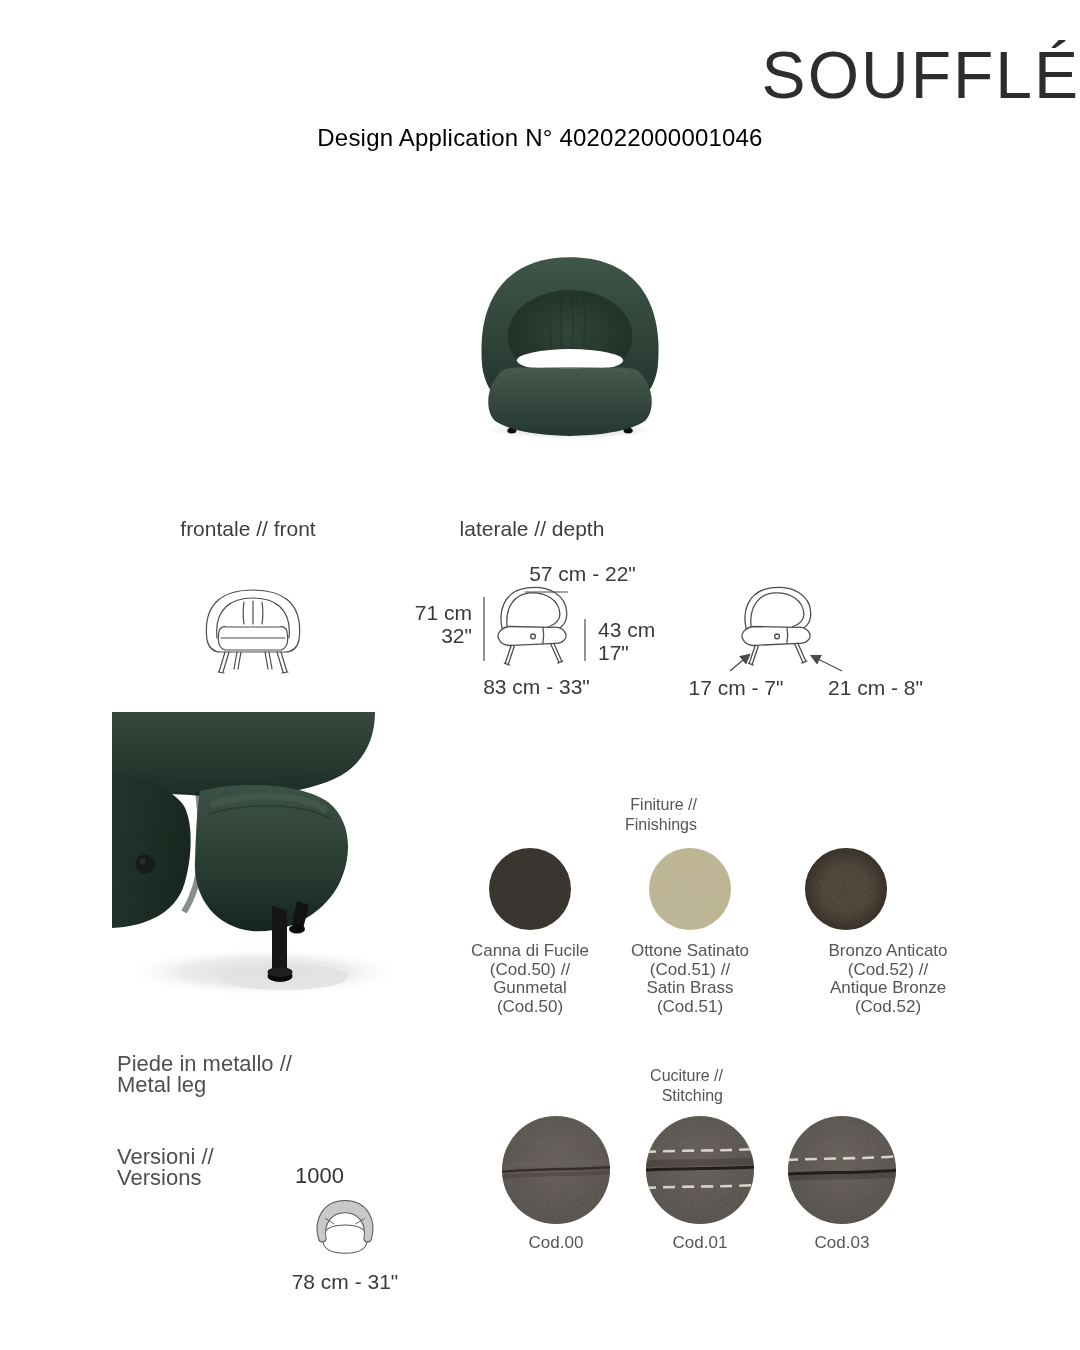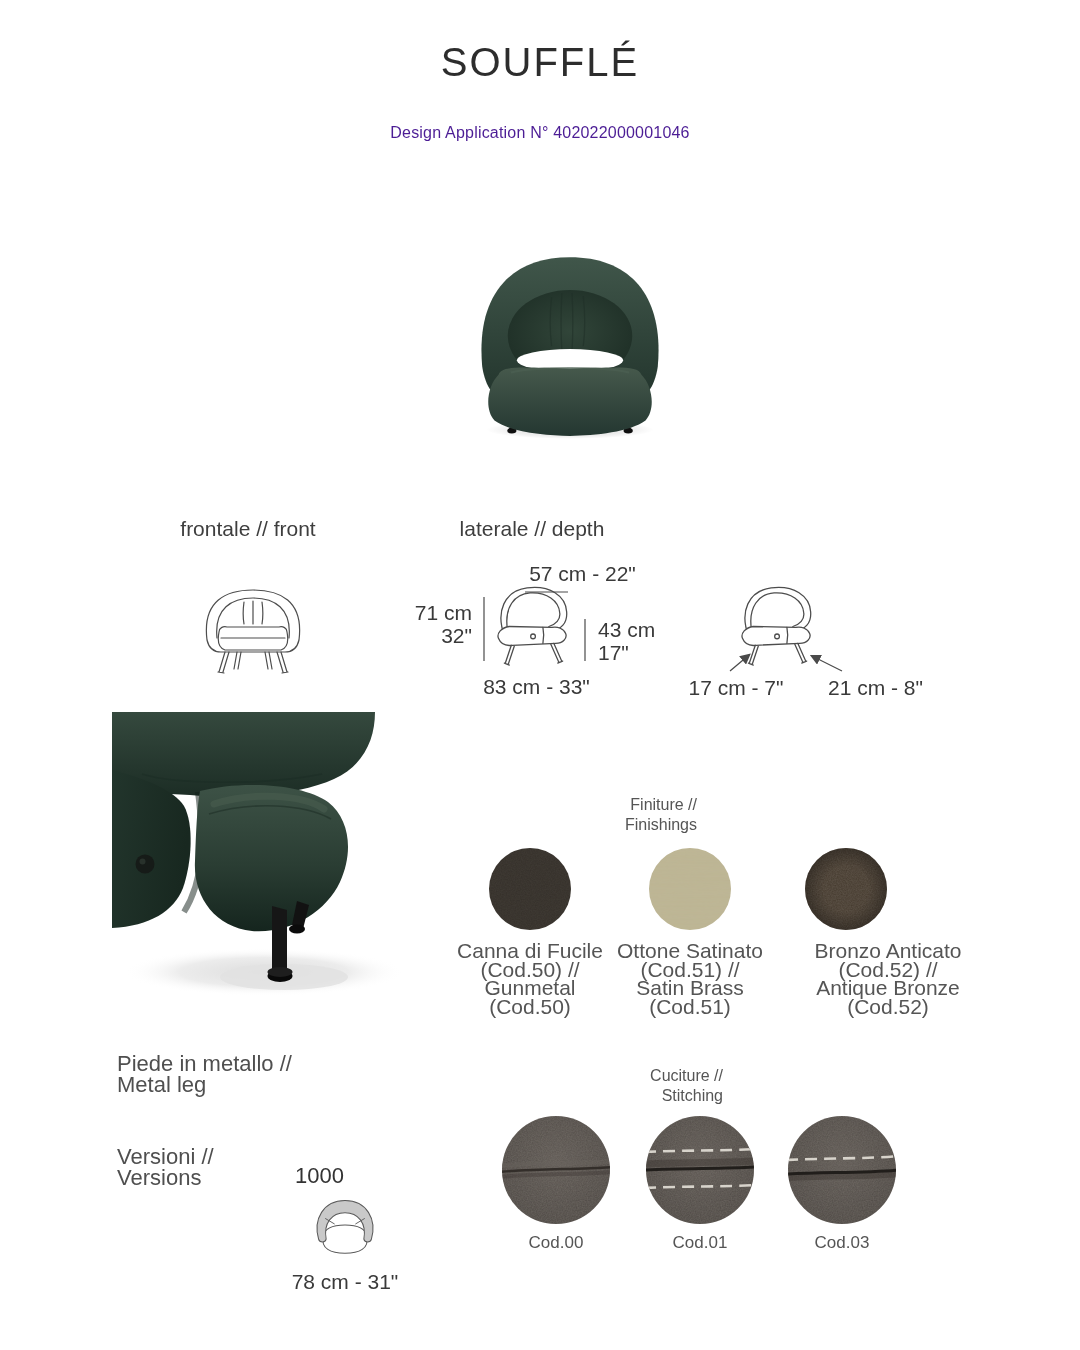--- a/index.html
+++ b/index.html
@@ -1,29 +1,29 @@
 <!DOCTYPE html>
 <html><head>
 <meta charset="utf-8">
 <style>
   html,body{margin:0;padding:0;background:#ffffff;}
   .page{position:relative;width:1080px;height:1350px;background:#fff;overflow:hidden;
         font-family:"Liberation Sans", sans-serif;color:#3d3d3d;}
   .abs{position:absolute;}
-  .title{left:0;right:0;top:42px;text-align:center;font-size:40px;font-weight:300;
+  .title{left:0;right:0;top:42px;text-align:right;font-size:66px;font-weight:300;
          letter-spacing:2px;color:#2d2d2d;line-height:1;}
-  .subtitle{left:0;right:0;top:124px;text-align:center;font-size:16px;color:#4c1d95;letter-spacing:.2px;}
+  .subtitle{left:0;right:0;top:124px;text-align:center;font-size:24px;color:#000000;letter-spacing:.2px;}
   .viewlabel{font-size:21px;color:#3e3e3e;text-align:center;}
   .dim{font-size:21px;color:#3a3a3a;line-height:23px;}
   .dim span{display:block;}
   .ctr{text-align:center;}
   .rgt{text-align:right;}
   .sect{font-size:16px;line-height:19.5px;color:#555;text-align:right;}
   .sect span{display:block;}
-  .swlabel{font-size:21px;line-height:18.5px;color:#555;text-align:center;}
+  .swlabel{font-size:17px;line-height:18.5px;color:#555;text-align:center;}
   .swlabel span{display:block;}
   .sidelabel{font-size:22px;line-height:21px;color:#4f4f4f;}
   .sidelabel span{display:block;}
   .model{font-size:22px;color:#333;}
   .codlabel{font-size:17px;color:#555;text-align:center;}
   svg{display:block;}
 </style>
 </head>
 <body>
 

